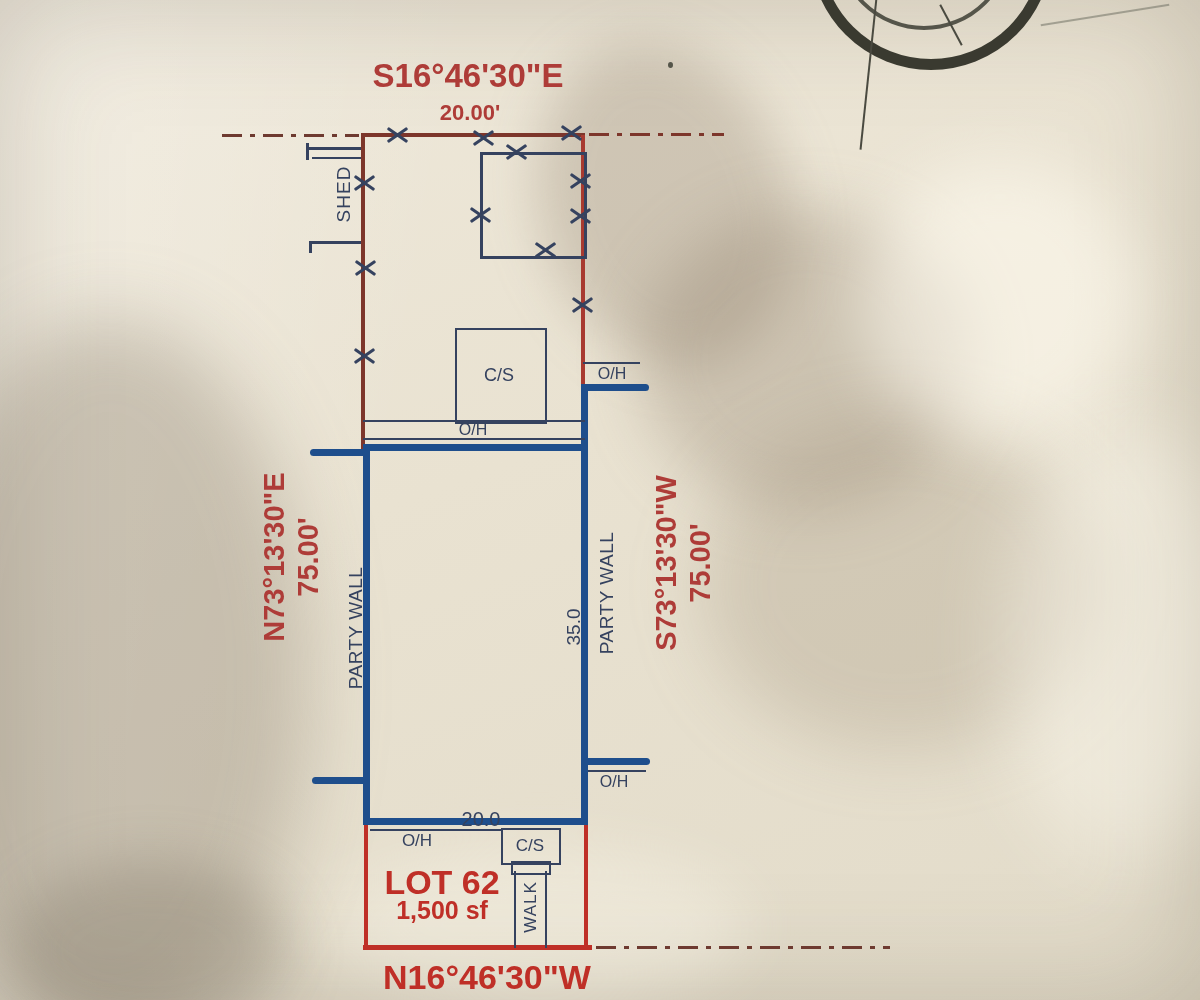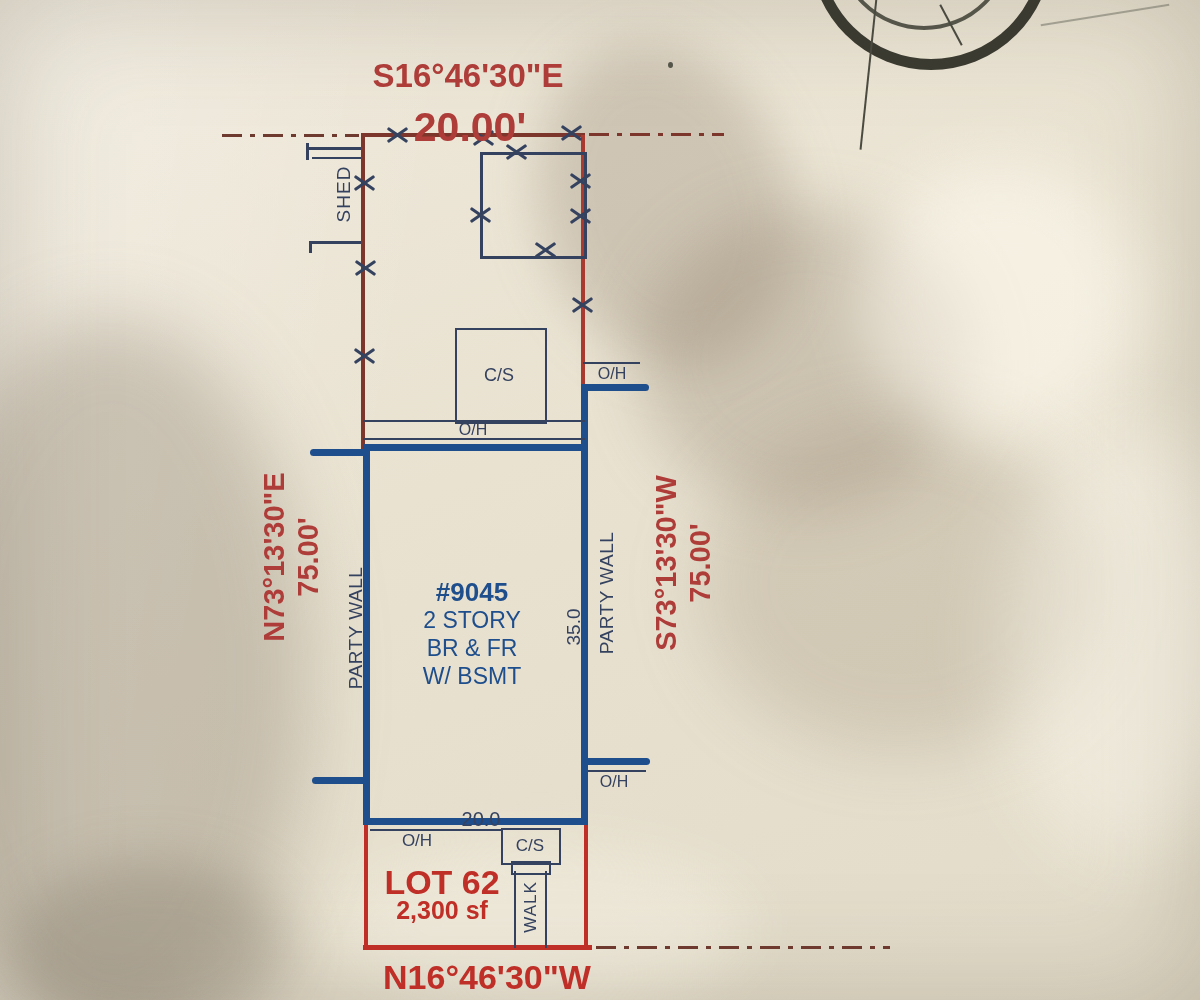--- a/index.html
+++ b/index.html
@@ -102,48 +102,42 @@
   <div class="line thin" style="left:363px;top:438px;width:222px;height:2px;"></div>
 
   <div style="position:absolute;left:363px;top:444px;width:225px;height:381px;border:7px solid var(--building_blue,#1e4e8c);box-sizing:border-box;"></div>
   <div class="line thick cap-l" style="left:310px;top:449px;width:55px;height:7px;"></div>
   <div class="line thick cap-l" style="left:312px;top:777px;width:55px;height:7px;"></div>
   <div class="line thick cap-r" style="left:584px;top:758px;width:66px;height:7px;"></div>
 
   <div class="line thin" style="left:588px;top:770px;width:58px;height:2px;"></div>
   <div class="txt ink-txt" style="left:614px;top:782px;font-size:16px;">O/H</div>
 
-  <div class="txt blue-txt center-block" style="left:472px;top:634px;font-size:23px;line-height:28px;">
-    <div style="font-weight:700;font-size:26px;">#9045</div>
-    <div>2 STORY</div>
-    <div>BR &amp; FR</div>
-    <div>W/ BSMT</div>
-  </div>
   <div class="txt rot ink-txt" style="left:574px;top:627px;font-size:19px;">35.0</div>
   <div class="txt ink-txt" style="left:481px;top:803px;font-size:20px;margin-top:16px;">20.0</div>
 
   <div class="txt rot ink-txt" style="left:356px;top:628px;font-size:19px;letter-spacing:.5px;">PARTY WALL</div>
   <div class="txt rot ink-txt" style="left:607px;top:593px;font-size:19px;letter-spacing:.5px;">PARTY WALL</div>
 
   <div class="line thin" style="left:370px;top:829px;width:132px;height:2px;"></div>
   <div class="txt ink-txt" style="left:417px;top:841px;font-size:17px;">O/H</div>
   <div class="box" style="left:501px;top:828px;width:56px;height:33px;"></div>
   <div class="txt ink-txt" style="left:530px;top:846px;font-size:17px;">C/S</div>
   <div class="box" style="left:511px;top:861px;width:36px;height:10px;"></div>
   <div class="line thin" style="left:514px;top:871px;width:2px;height:77px;"></div>
   <div class="line thin" style="left:545px;top:871px;width:2px;height:77px;"></div>
   <div class="txt rot ink-txt" style="left:531px;top:907px;font-size:17px;letter-spacing:1px;">WALK</div>
 
   <div class="txt bright-red-txt center-block" style="left:442px;top:896px;line-height:28px;">
     <div style="font-size:34px;">LOT 62</div>
-    <div style="font-size:25px;font-weight:600;">2,300 sf</div>
+    <div style="font-size:25px;font-weight:600;">1,500 sf</div>
   </div>
 
   <div class="txt red-txt" style="left:468px;top:76px;font-size:33px;">S16°46'30"E</div>
-  <div class="txt red-txt" style="left:470px;top:127px;font-size:41px;">20.00'</div>
+  <div class="txt red-txt" style="left:470px;top:113px;font-size:22px;">20.00'</div>
 
   <div class="txt rot red-txt center-block" style="left:291px;top:557px;font-size:29px;line-height:34px;">
     <div>N73°13'30"E</div>
     <div>75.00'</div>
   </div>
 
   <div class="txt rot red-txt center-block" style="left:683px;top:563px;font-size:29px;line-height:34px;">
     <div>S73°13'30"W</div>
     <div>75.00'</div>
   </div>

